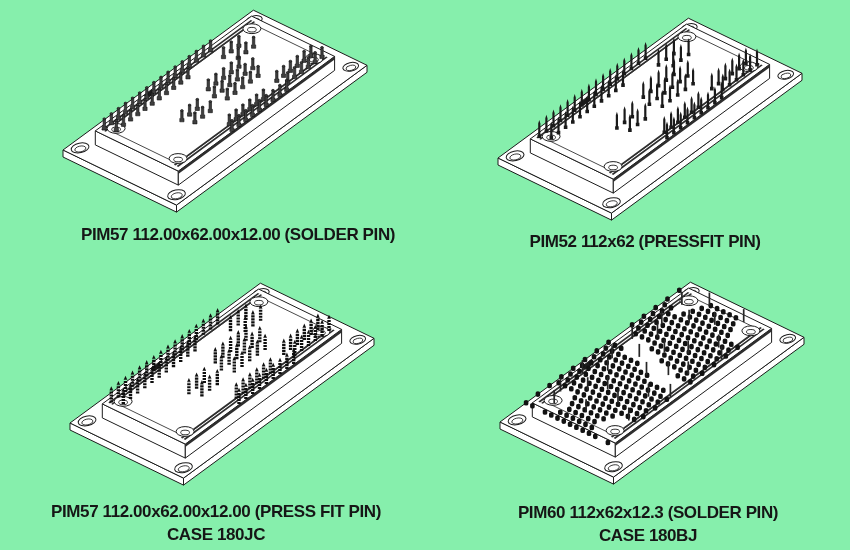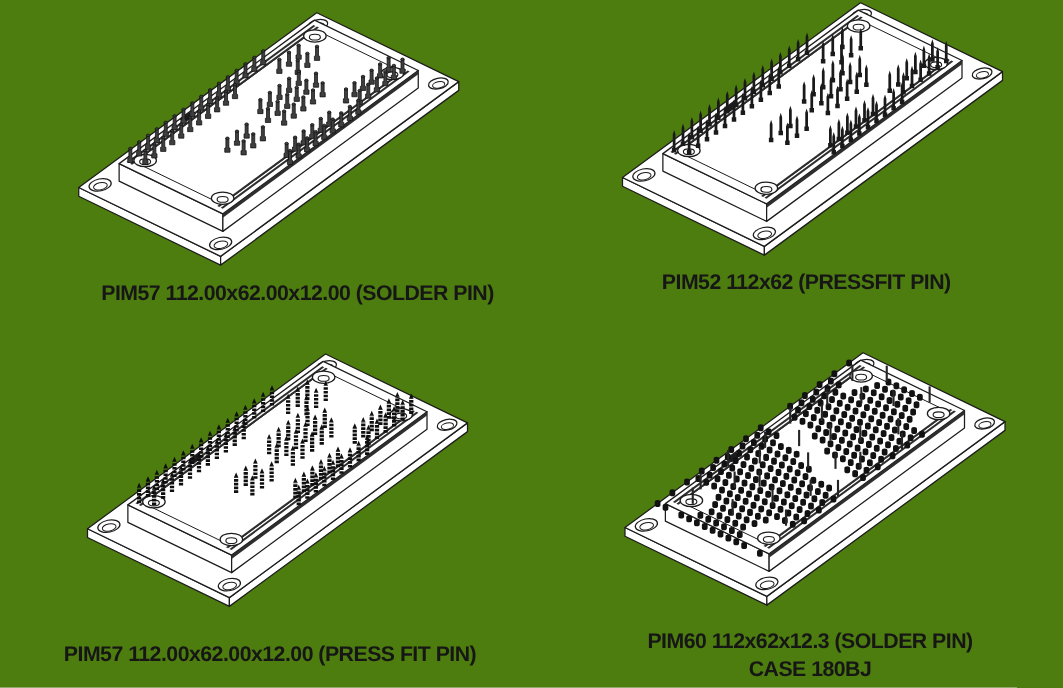--- a/index.html
+++ b/index.html
@@ -1,34 +1,34 @@
 <!DOCTYPE html>
 <html><head>
 <meta charset="utf-8">
 <style>
   html,body{margin:0;padding:0;}
   body{width:850px;height:550px;overflow:hidden;background:#ffffff;}
-  .sheet{position:relative;width:850px;height:550px;background:#4d7c0f;
+  .sheet{position:relative;width:850px;height:550px;background:#86efac;
          font-family:"Liberation Sans",sans-serif;}
   figure.fig{position:absolute;margin:0;padding:0;}
   .fig svg{position:absolute;overflow:visible;}
   .cap{position:absolute;left:0;right:0;text-align:center;}
   .cap-line{font-weight:700;font-size:17px;line-height:23px;letter-spacing:-0.4px;color:#161616;white-space:nowrap;}
   
   .f0{left:22px;top:0;width:432px;height:272px;}
-  .f1{left:440px;top:0;width:410px;height:272px;}
+  .f1{left:440px;top:16px;width:410px;height:272px;}
   .f2{left:0;top:272px;width:432px;height:278px;}
   .f3{left:443px;top:272px;width:410px;height:278px;}
   .f0 svg{left:6px;top:-8px;}
   .f1 svg{left:23px;top:-16px;}
   .f2 svg{left:35px;top:-7px;}
   .f3 svg{left:22px;top:-8px;}
   .f0 .cap{top:223px;}
   .f1 .cap{top:214px;}
-  .f2 .cap{top:240px;}
+  .f2 .cap{top:228px;}
   .f3 .cap{top:229px;}
 </style>
 </head>
 <body>
 
 <div class="sheet">
 
   <figure class="fig f0">
     <svg width="345" height="226" viewBox="0 0 345 226">
         <polygon fill="#ffffff" stroke="#1c1c1c" stroke-width="1" stroke-linejoin="round" points="35.0,158.0 148.5,213.1 148.5,220.1 35.0,165.0"></polygon>
@@ -540,20 +540,21 @@
         <path d="M209.2,121.5 L210.9,117.7 L212.6,121.5 Z" fill="#0f0f0f"></path>
         <line x1="76.3" y1="137.5" x2="76.3" y2="125.0" stroke="#0f0f0f" stroke-width="3.4" stroke-dasharray="2.1 0.9"></line>
         <path d="M74.6,125.0 L76.3,121.2 L78.0,125.0 Z" fill="#0f0f0f"></path>
         <line x1="204.0" y1="139.1" x2="204.0" y2="126.6" stroke="#0f0f0f" stroke-width="3.4" stroke-dasharray="2.1 0.9"></line>
         <path d="M202.3,126.6 L204.0,122.8 L205.7,126.6 Z" fill="#0f0f0f"></path>
         <line x1="88.3" y1="139.1" x2="88.3" y2="126.6" stroke="#0f0f0f" stroke-width="3.4" stroke-dasharray="2.1 0.9"></line>
         <path d="M86.6,126.6 L88.3,122.8 L90.0,126.6 Z" fill="#0f0f0f"></path>
       </svg>
     <figcaption class="cap">
       <div class="cap-line">PIM57 112.00x62.00x12.00 (PRESS FIT PIN)</div>
+      <div class="cap-line">CASE 180JC</div>
     </figcaption>
   </figure>
 
   <figure class="fig f3">
     <svg width="345" height="226" viewBox="0 0 345 226">
         <polygon fill="#ffffff" stroke="#1c1c1c" stroke-width="1" stroke-linejoin="round" points="35.0,158.0 148.5,213.1 148.5,220.1 35.0,165.0"></polygon>
         <polygon fill="#ffffff" stroke="#1c1c1c" stroke-width="1" stroke-linejoin="round" points="148.5,213.1 339.0,73.3 339.0,80.3 148.5,220.1"></polygon>
         <polygon fill="#ffffff" stroke="#1c1c1c" stroke-width="1" stroke-linejoin="round" points="35.0,158.0 225.4,18.2 339.0,73.3 148.5,213.1"></polygon>
         <ellipse cx="52.1" cy="155.9" rx="9" ry="4.8" fill="#ffffff" stroke="#1c1c1c" stroke-width="1" transform="rotate(-12 52.1 155.9)"></ellipse>
         <ellipse cx="52.1" cy="157.0" rx="5.58" ry="2.88" fill="none" stroke="#1c1c1c" stroke-width="0.8" transform="rotate(-12 52.1 155.9)"></ellipse>

